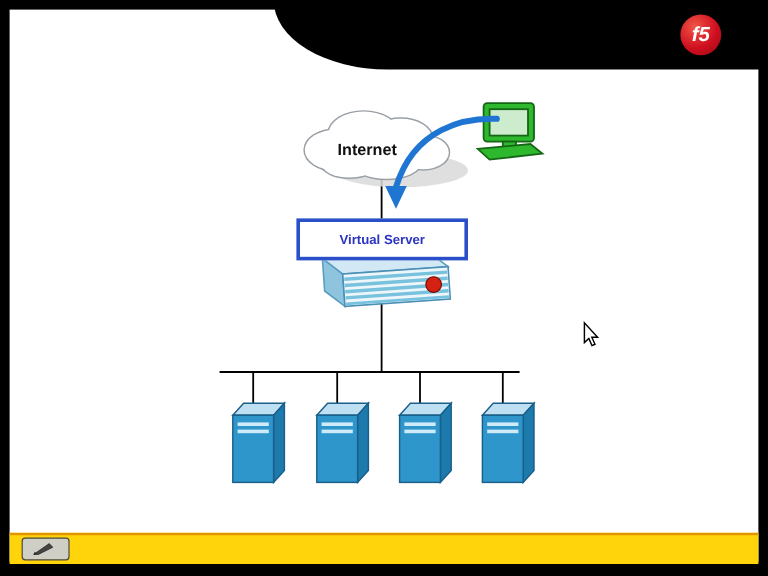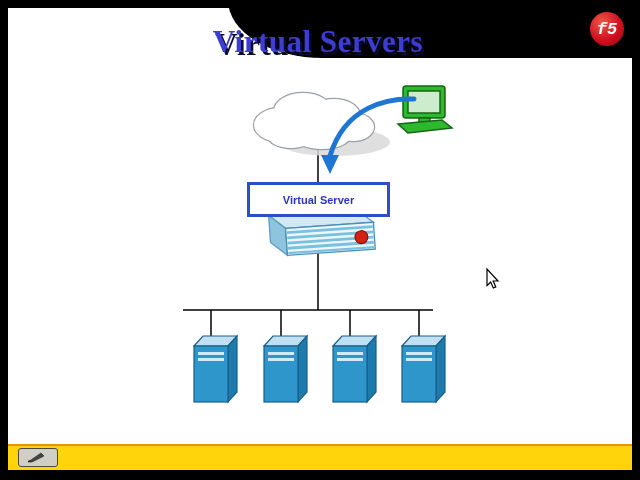--- a/index.html
+++ b/index.html
@@ -16,25 +16,25 @@
     position: absolute; left: 228px; top: 0; width: 412px; height: 58px;
     background: #000; border-bottom-left-radius: 95px 58px; z-index: 3;
   }
   #title {
     position: absolute; left: 158px; top: 24px; width: 320px; text-align: center;
     font-family: "Liberation Serif", serif; font-weight: bold; font-size: 31px;
     color: #3d3dcf; text-shadow: 2.5px 2.5px 0 #0b0b30; z-index: 4;
     letter-spacing: .5px; white-space: nowrap;
   }
   #f5logo {
-    position: absolute; left: 590px; top: 12px; width: 34px; height: 34px;
+    position: absolute; left: 567px; top: 12px; width: 34px; height: 34px;
     border-radius: 50%;
     background: radial-gradient(circle at 35% 30%, #f05545 0%, #d01020 55%, #9c0712 100%);
     z-index: 5; display: flex; align-items: center; justify-content: center;
-    color: #fff; font-family: Liberation Mono, monospace; font-style: italic;
+    color: #fff; font-family: Liberation Sans, sans-serif; font-style: italic;
     font-weight: bold; font-size: 17px;
   }
   #diagram { position: absolute; left: 0; top: 0; width: 640px; height: 480px; z-index: 2; }
   #internet-label {
     position: absolute; left: 258px; top: 117px; width: 96px; text-align: center;
     font-weight: bold; font-size: 13.5px; color: #111; z-index: 3;
   }
   #vs-box {
     position: absolute; left: 247px; top: 182px; width: 137px; height: 29px;
     background: #fff; border: 3px solid #2b4fc8; z-index: 3;
@@ -145,26 +145,26 @@
       <rect x="406" y="358" width="26" height="3" fill="#cfeaf8" stroke="none"></rect>
     </g>
 
     <g>
       <polygon points="487,269 487,285.5 490.7,282 493.3,288 495.8,286.9 493.2,281 498,281" fill="#ffffff" stroke="#000000" stroke-width="1.2"></polygon>
     </g>
   </svg>
 
   <div id="corner"></div>
 
-  <div id="title">Virtual Servers</div>
 
   <div id="f5logo">
     <span>f5</span>
   </div>
 
+  <div id="internet-label">Internet</div>
 
   <div id="vs-box">
     <span>Virtual Server</span>
   </div>
 
   <div id="footer-bar"></div>
 
   <div id="pen-btn">
     <svg width="26" height="12" viewBox="0 0 26 12">
       <polygon points="3,10 16,1 19,4 7,10" fill="#444444" stroke="#222222" stroke-width="0.6"></polygon>

